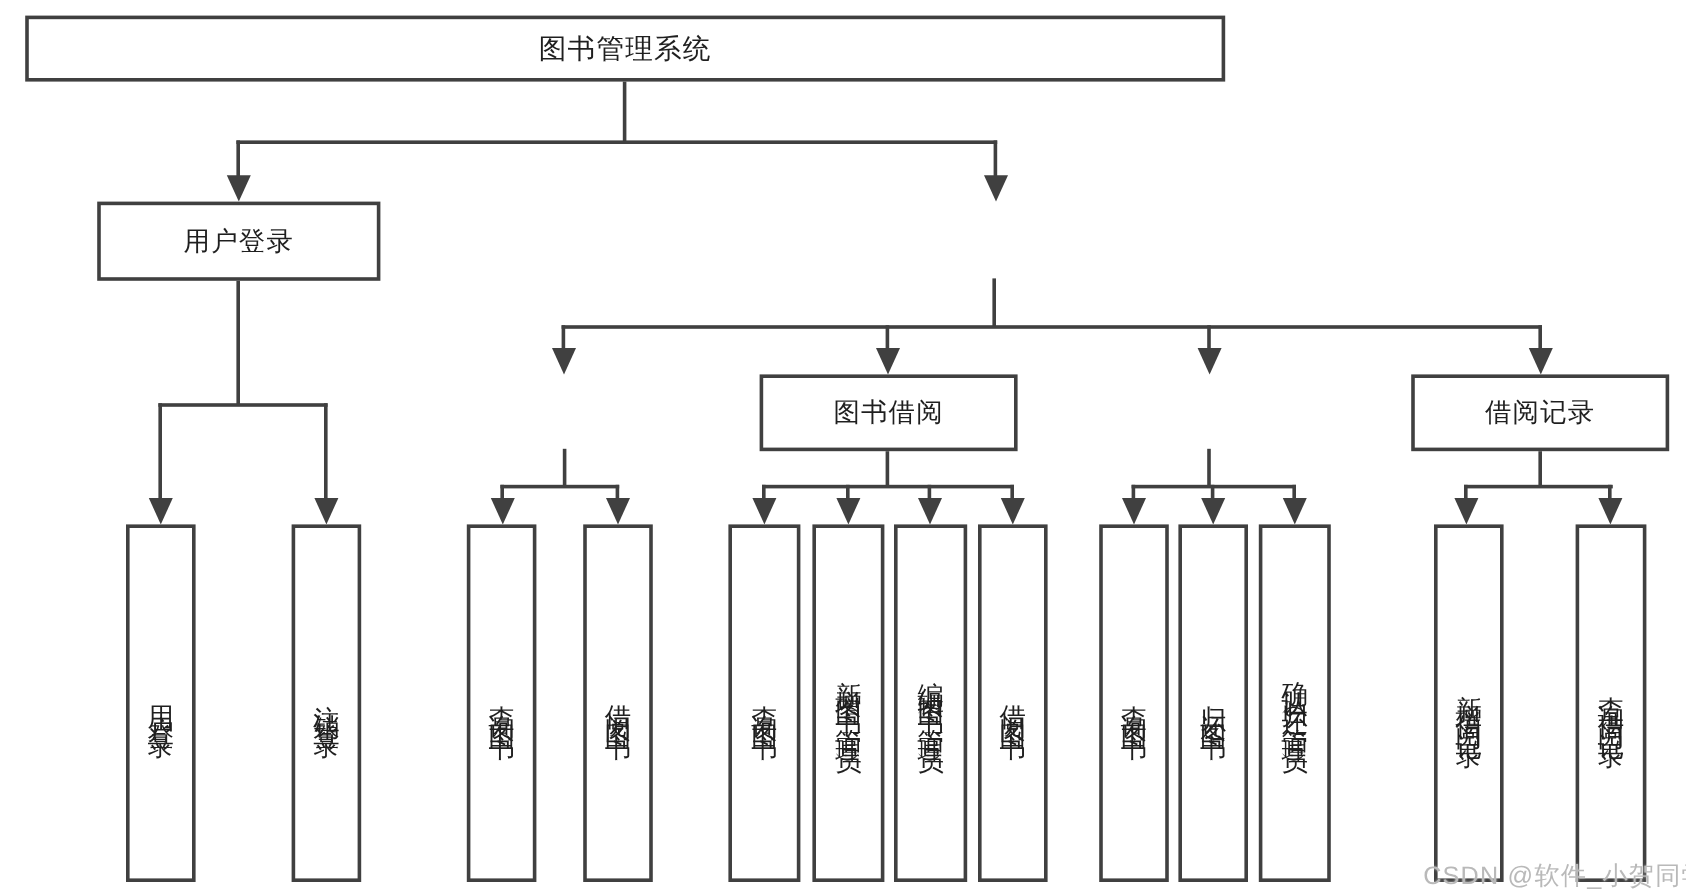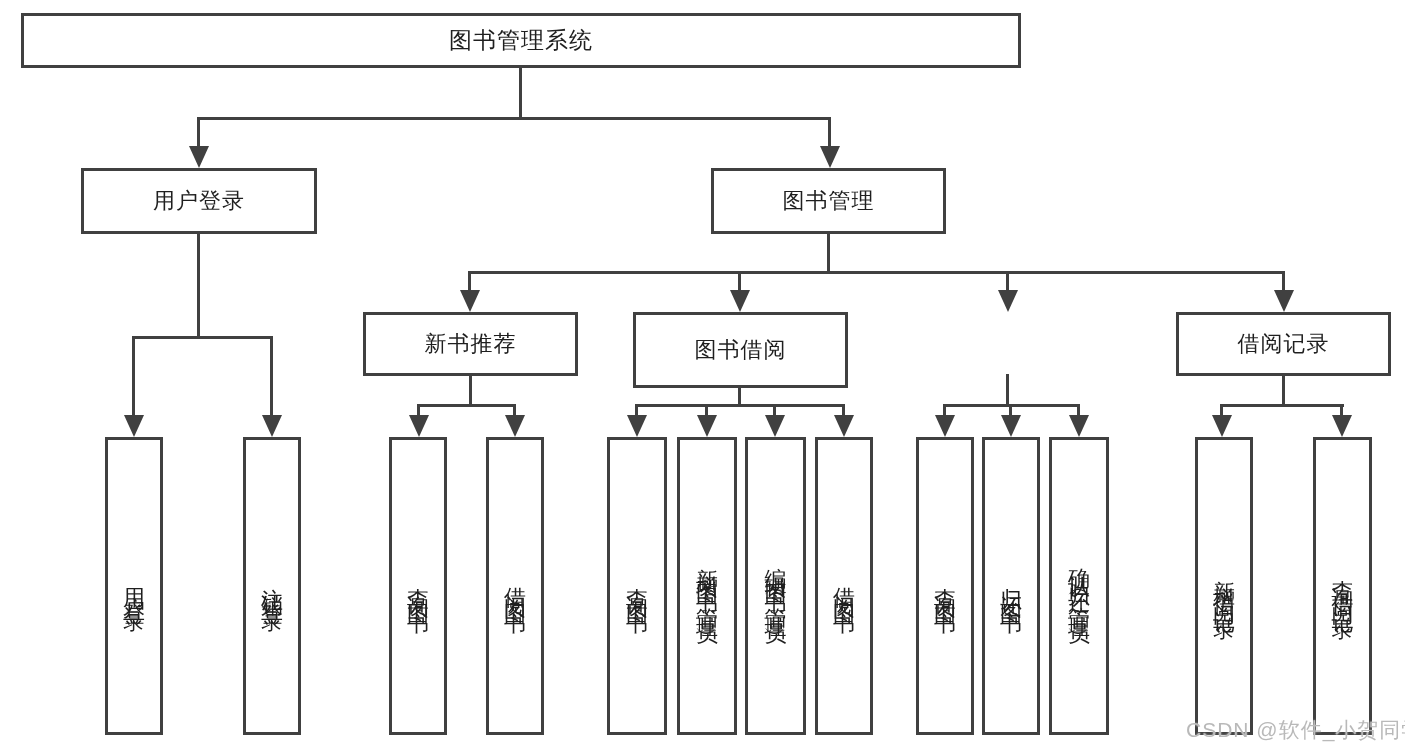--- a/index.html
+++ b/index.html
@@ -141,28 +141,22 @@
   <div class="line" style="left:1340px;top:404px;width:3px;height:13px;"></div>
   <div class="arrow" style="left:1332px;top:415px;"></div>
 
   <div class="hbox root" style="left:21px;top:13px;width:1000px;height:55px;">
     <span>图书管理系统</span>
   </div>
 
   <div class="hbox" style="left:81px;top:168px;width:236px;height:66px;">
     <span>用户登录</span>
   </div>
-  <div class="hbox" style="left:711px;top:168px;width:235px;height:66px;">
-    <span>图书管理</span>
-  </div>
-
-  <div class="hbox" style="left:363px;top:312px;width:215px;height:64px;">
-    <span>新书推荐</span>
-  </div>
-  <div class="hbox" style="left:633px;top:312px;width:215px;height:76px;">
+
+  <div class="hbox" style="left:633px;top:312px;width:215px;height:64px;">
     <span>图书借阅</span>
   </div>
   <div class="hbox" style="left:1176px;top:312px;width:215px;height:64px;">
     <span>借阅记录</span>
   </div>
 
   <div class="vbox" style="left:105px;width:58px;">
     <span>用户登录</span>
   </div>
   <div class="vbox" style="left:243px;width:58px;">

